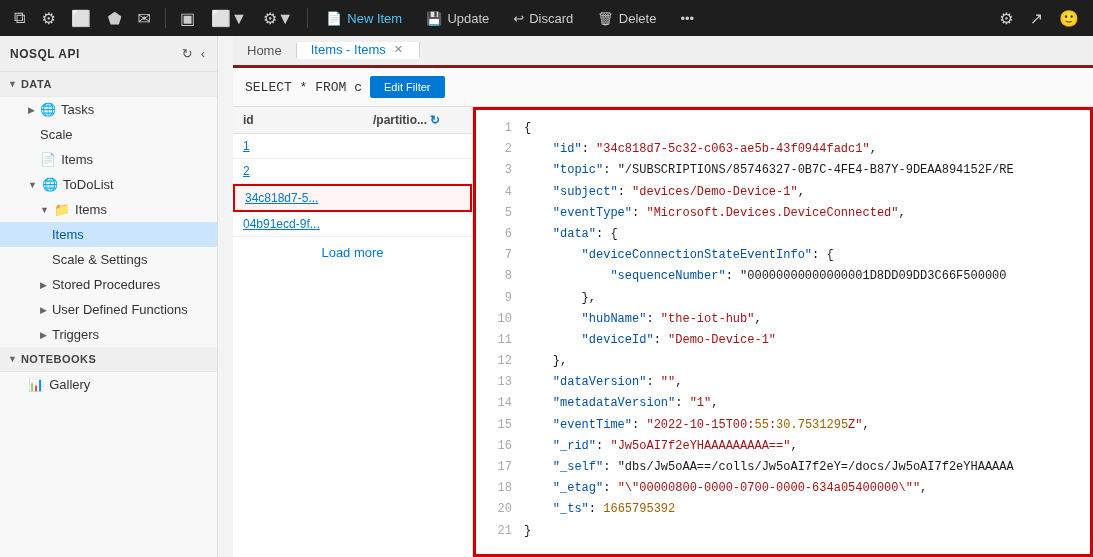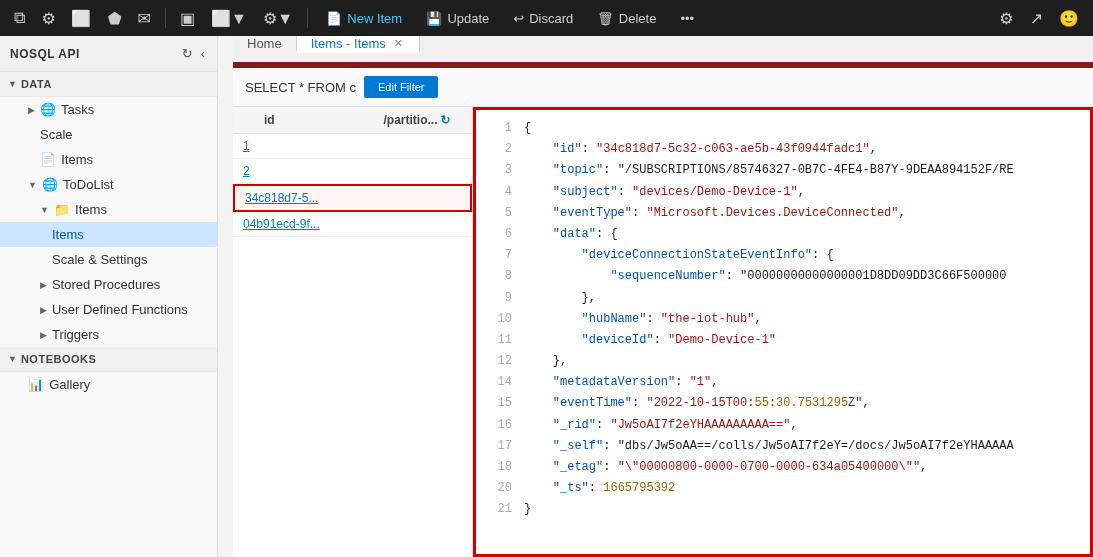--- a/index.html
+++ b/index.html
@@ -116,23 +116,23 @@
       display: flex;
       flex-direction: column;
       background: #fff;
       overflow: hidden;
     }
 
     
     .tab-bar {
       display: flex;
       background: #f0f0f0;
-      border-bottom: 6px solid #7f1d1d;
+      border-bottom: 3px solid #7f1d1d;
       height: 32px;
-      align-items: flex-start;
+      align-items: center;
     }
     .tab {
       display: flex;
       align-items: center;
       padding: 0 14px;
       font-size: 13px;
       color: #555;
       cursor: pointer;
       border-right: 1px solid #d0d0d0;
       gap: 6px;
@@ -155,21 +155,21 @@
     
     .filter-bar {
       display: flex;
       align-items: center;
       padding: 8px 12px;
       gap: 8px;
       border-bottom: 1px solid #e0e0e0;
       background: #fafafa;
     }
     .filter-query {
-      font-family: Liberation Sans, sans-serif;
+      font-family: Liberation Mono, monospace;
       font-size: 13px;
       color: #333;
       text-align: center;
     }
     .edit-filter-btn {
       background: #0078d4;
       color: #fff;
       border: none;
       padding: 5px 14px;
       border-radius: 2px;
@@ -196,21 +196,21 @@
     .list-header {
       display: flex;
       padding: 6px 10px;
       border-bottom: 1px solid #e0e0e0;
       background: #f5f5f5;
       font-size: 12px;
       font-weight: 600;
       color: #444;
       gap: 8px;
     }
-    .col-id { flex: 1; margin-left: 21px; }
+    .col-id { flex: 1; }
     .col-partition { flex: 1; display: flex; align-items: center; gap: 3px; margin-left: 33px; }
     .refresh-icon { font-size: 12px; color: #0078d4; cursor: pointer; }
     .list-row {
       display: flex;
       padding: 5px 10px;
       border-bottom: 1px solid #f0f0f0;
       cursor: pointer;
       font-size: 12px;
       color: #333;
       gap: 8px;
@@ -425,20 +425,21 @@
         <div class="list-row highlighted">
           <span class="row-id">34c818d7-5...</span>
           <span class="row-partition"></span>
         </div>
 
         <div class="list-row">
           <span class="row-id">04b91ecd-9f...</span>
           <span class="row-partition"></span>
         </div>
 
+        <div class="load-more">Load more</div>
       </div>
 
       <div class="json-panel">
         <div class="json-content">
 
         <div class="json-line">
               <span class="line-num">1</span>
               <span class="line-content">{</span>
             </div>
             <div class="json-line">
@@ -479,20 +480,24 @@
             </div>
             <div class="json-line">
               <span class="line-num">11</span>
               <span class="line-content">        <span class="json-key">"deviceId"</span>: <span class="json-str">"Demo-Device-1"</span></span>
             </div>
             <div class="json-line">
               <span class="line-num">12</span>
               <span class="line-content">    },</span>
             </div>
             <div class="json-line">
+              <span class="line-num">13</span>
+              <span class="line-content">    <span class="json-key">"dataVersion"</span>: <span class="json-str">""</span>,</span>
+            </div>
+            <div class="json-line">
               <span class="line-num">14</span>
               <span class="line-content">    <span class="json-key">"metadataVersion"</span>: <span class="json-str">"1"</span>,</span>
             </div>
             <div class="json-line">
               <span class="line-num">15</span>
               <span class="line-content">    <span class="json-key">"eventTime"</span>: <span class="json-str">"2022-10-15T00:<span class="json-num">55</span>:<span class="json-num">30.7531295</span>Z"</span>,</span>
             </div>
             <div class="json-line">
               <span class="line-num">16</span>
               <span class="line-content">    <span class="json-key">"_rid"</span>: <span class="json-str">"Jw5oAI7f2eYHAAAAAAAAA=="</span>,</span>

